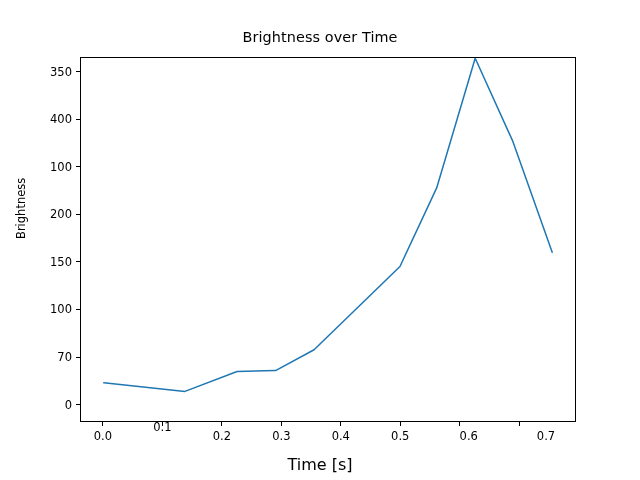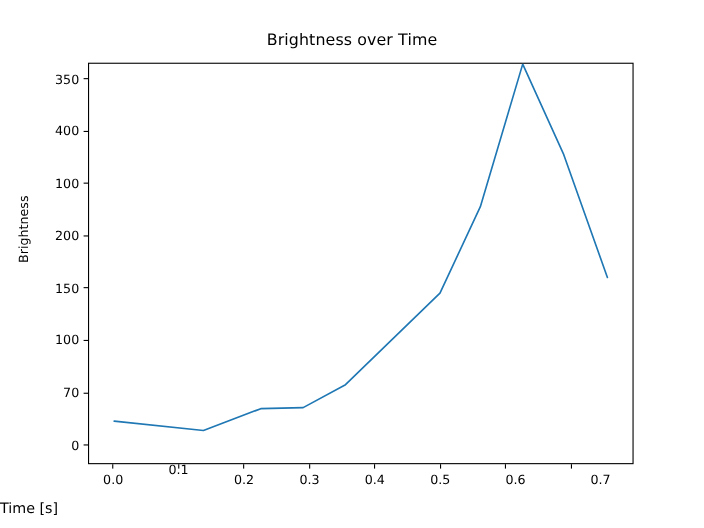--- a/index.html
+++ b/index.html
@@ -33,21 +33,21 @@
   .ytick-mark{width:3.8px;height:0.9px;}
   .xtick-mark{height:3.8px;width:0.9px;}
   #ylabel{
     position:absolute;left:14px;top:239px;
     font-size:11.5px;color:#000000;
     transform:rotate(-90deg);transform-origin:left top;
     white-space:nowrap;
   }
   #xlabel{
     position:absolute;left:0;top:455px;width:640px;
-    font-size:13px;color:#000000;
+    text-align:center;font-size:16px;color:#000000;
   }
 </style>
 </head>
 <body>
 
 <div id="figure">
 
   <div id="chart-title">Brightness over Time</div>
 
   <div id="ylabel">Brightness</div>

